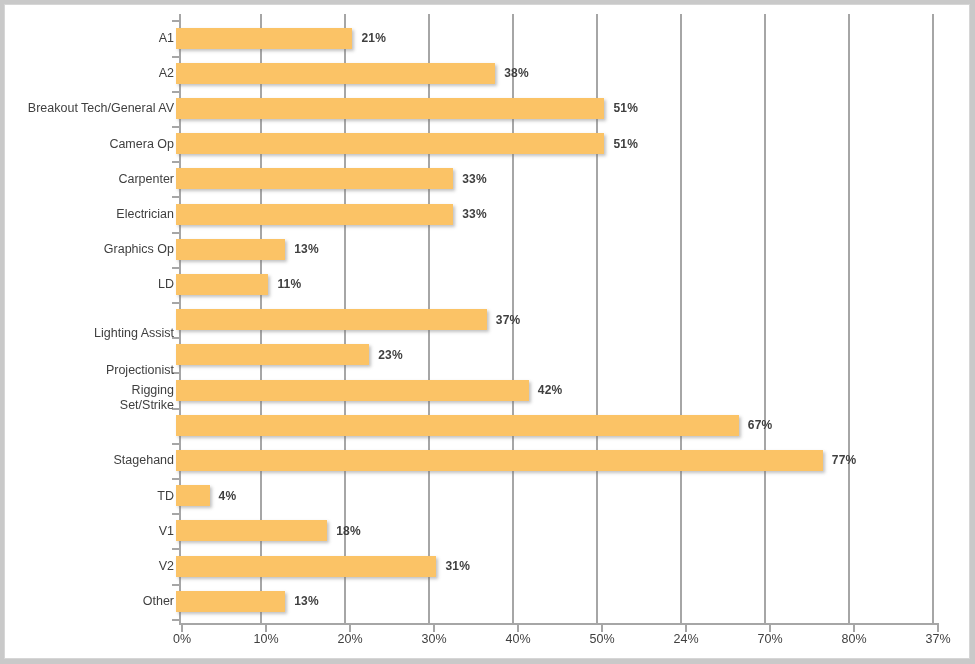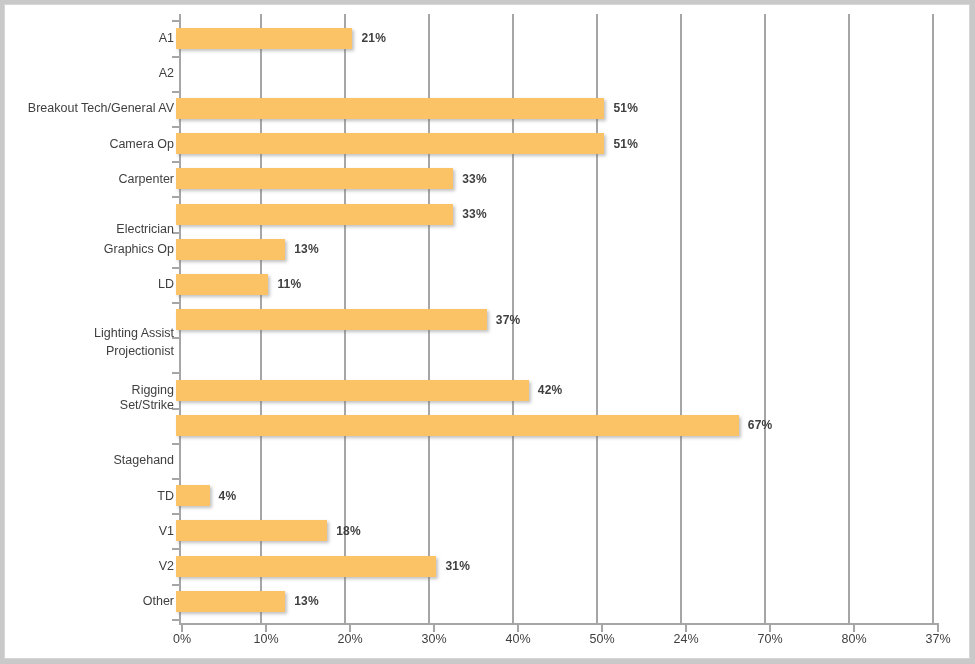--- a/index.html
+++ b/index.html
@@ -179,39 +179,43 @@
       <div class="ytick" style="top: 584px;"></div>
       <div class="ytick" style="top: 619px;"></div>
     </div>
 
   <div class="cat-labels-wrap" id="cat-labels-layer">
       <div class="cat-label" style="top: 38px;">A1</div>
       <div class="cat-label" style="top: 73.2px;">A2</div>
       <div class="cat-label" style="top: 108.4px;">Breakout Tech/General AV</div>
       <div class="cat-label" style="top: 143.6px;">Camera Op</div>
       <div class="cat-label" style="top: 178.8px;">Carpenter</div>
-      <div class="cat-label" style="top: 214px; margin-top: 15px;">Electrician</div>
+      <div class="cat-label" style="top: 214px;">Electrician</div>
       <div class="cat-label" style="top: 249.2px;">Graphics Op</div>
       <div class="cat-label" style="top: 284.4px;">LD</div>
       <div class="cat-label" style="top: 333px;">Lighting Assist</div>
-      <div class="cat-label" style="top: 351px;">Projectionist</div>
+      <div class="cat-label" style="top: 370px;">Projectionist</div>
       <div class="cat-label" style="top: 390px;">Rigging</div>
       <div class="cat-label" style="top: 405px;">Set/Strike</div>
       <div class="cat-label" style="top: 460.4px;">Stagehand</div>
       <div class="cat-label" style="top: 495.6px;">TD</div>
       <div class="cat-label" style="top: 530.8px;">V1</div>
       <div class="cat-label" style="top: 566px;">V2</div>
       <div class="cat-label" style="top: 601.2px;">Other</div>
     </div>
 
   <div class="plot" id="bars-layer">
       <div class="bar-row" style="top: 13.5px; width: 756px;">
         <div class="bar" style="width: 176.4px; background: rgb(251, 195, 102);"></div>
         <div class="bar-value" style="left: 185.4px;">21%</div>
       </div>
+      <div class="bar-row" style="top: 48.7px; width: 756px;">
+        <div class="bar" style="width: 319.2px; background: rgb(251, 195, 102);"></div>
+        <div class="bar-value" style="left: 328.2px;">38%</div>
+      </div>
       <div class="bar-row" style="top: 83.9px; width: 756px;">
         <div class="bar" style="width: 428.4px; background: rgb(251, 195, 102);"></div>
         <div class="bar-value" style="left: 437.4px;">51%</div>
       </div>
       <div class="bar-row" style="top: 119.1px; width: 756px;">
         <div class="bar" style="width: 428.4px; background: rgb(251, 195, 102);"></div>
         <div class="bar-value" style="left: 437.4px;">51%</div>
       </div>
       <div class="bar-row" style="top: 154.3px; width: 756px;">
         <div class="bar" style="width: 277.2px; background: rgb(251, 195, 102);"></div>
@@ -226,27 +230,35 @@
         <div class="bar-value" style="left: 118.2px;">13%</div>
       </div>
       <div class="bar-row" style="top: 259.9px; width: 756px;">
         <div class="bar" style="width: 92.4px; background: rgb(251, 195, 102);"></div>
         <div class="bar-value" style="left: 101.4px;">11%</div>
       </div>
       <div class="bar-row" style="top: 295.1px; width: 756px;">
         <div class="bar" style="width: 310.8px; background: rgb(251, 195, 102);"></div>
         <div class="bar-value" style="left: 319.8px;">37%</div>
       </div>
+      <div class="bar-row" style="top: 330.3px; width: 756px;">
+        <div class="bar" style="width: 193.2px; background: rgb(251, 195, 102);"></div>
+        <div class="bar-value" style="left: 202.2px;">23%</div>
+      </div>
       <div class="bar-row" style="top: 365.5px; width: 756px;">
         <div class="bar" style="width: 352.8px; background: rgb(251, 195, 102);"></div>
         <div class="bar-value" style="left: 361.8px;">42%</div>
       </div>
       <div class="bar-row" style="top: 400.7px; width: 756px;">
         <div class="bar" style="width: 562.8px; background: rgb(251, 195, 102);"></div>
         <div class="bar-value" style="left: 571.8px;">67%</div>
+      </div>
+      <div class="bar-row" style="top: 435.9px; width: 756px;">
+        <div class="bar" style="width: 646.8px; background: rgb(251, 195, 102);"></div>
+        <div class="bar-value" style="left: 655.8px;">77%</div>
       </div>
       <div class="bar-row" style="top: 471.1px; width: 756px;">
         <div class="bar" style="width: 33.6px; background: rgb(251, 195, 102);"></div>
         <div class="bar-value" style="left: 42.6px;">4%</div>
       </div>
       <div class="bar-row" style="top: 506.3px; width: 756px;">
         <div class="bar" style="width: 151.2px; background: rgb(251, 195, 102);"></div>
         <div class="bar-value" style="left: 160.2px;">18%</div>
       </div>
       <div class="bar-row" style="top: 541.5px; width: 756px;">

